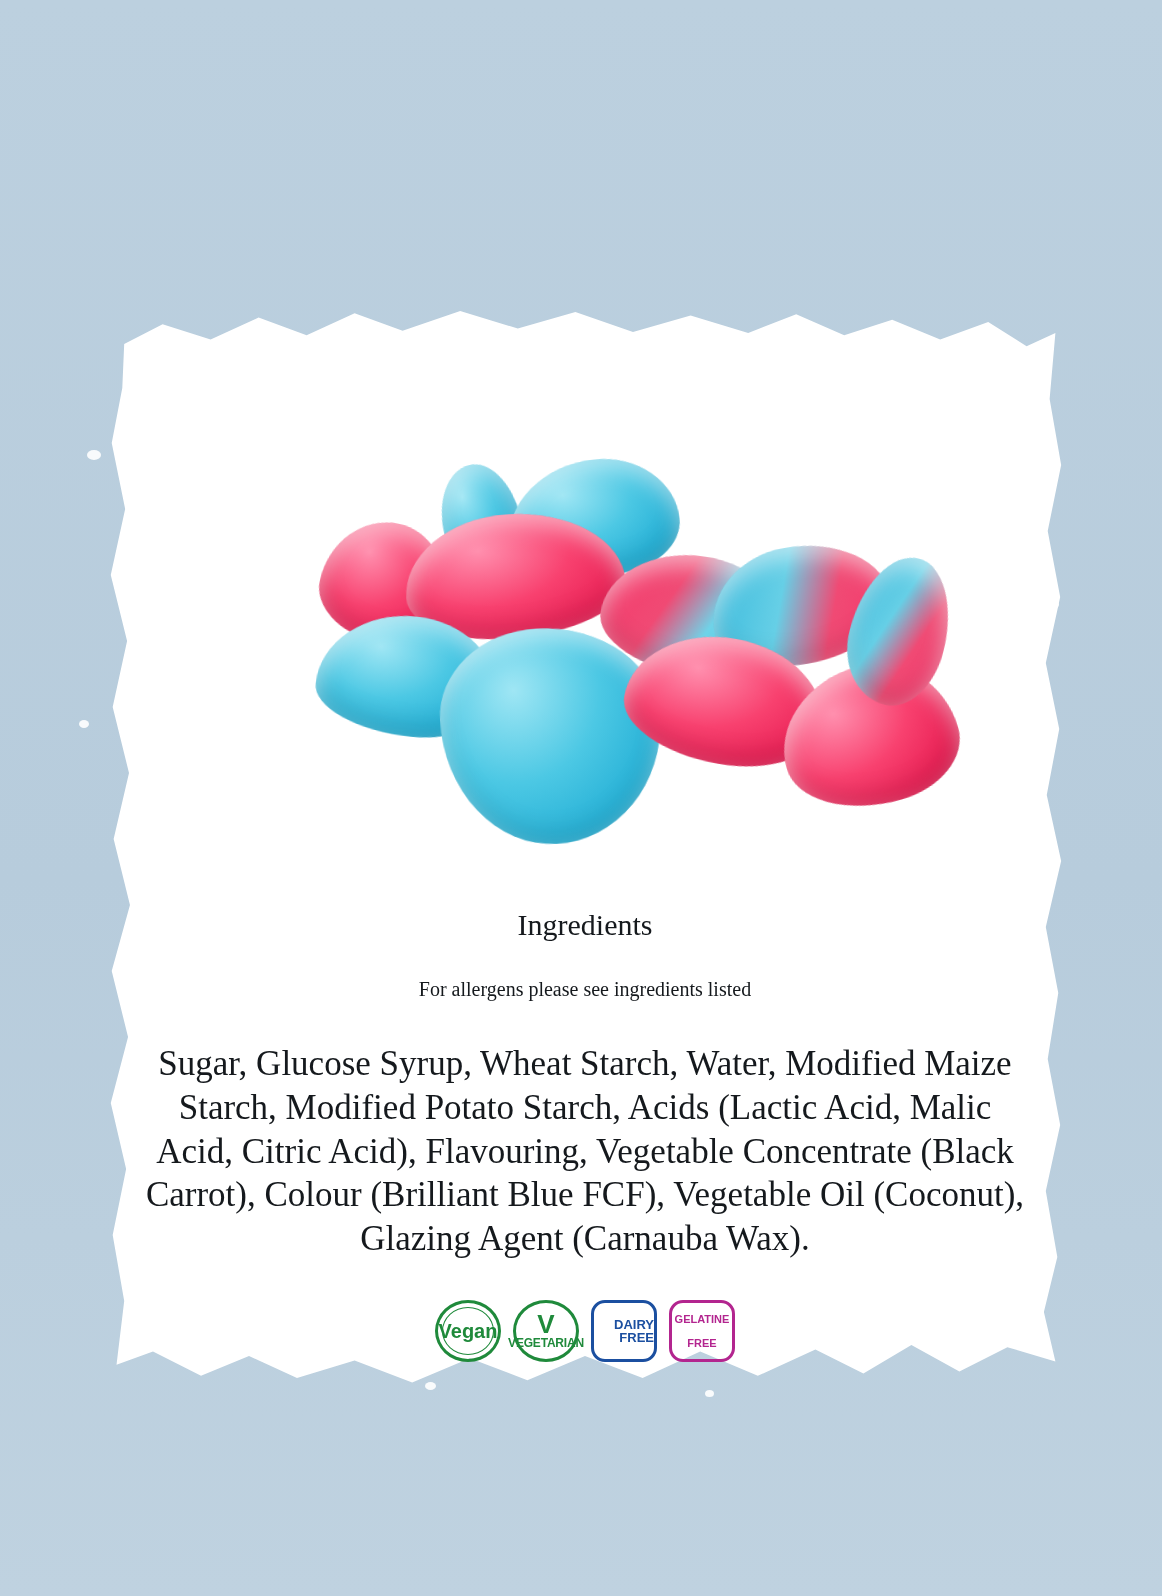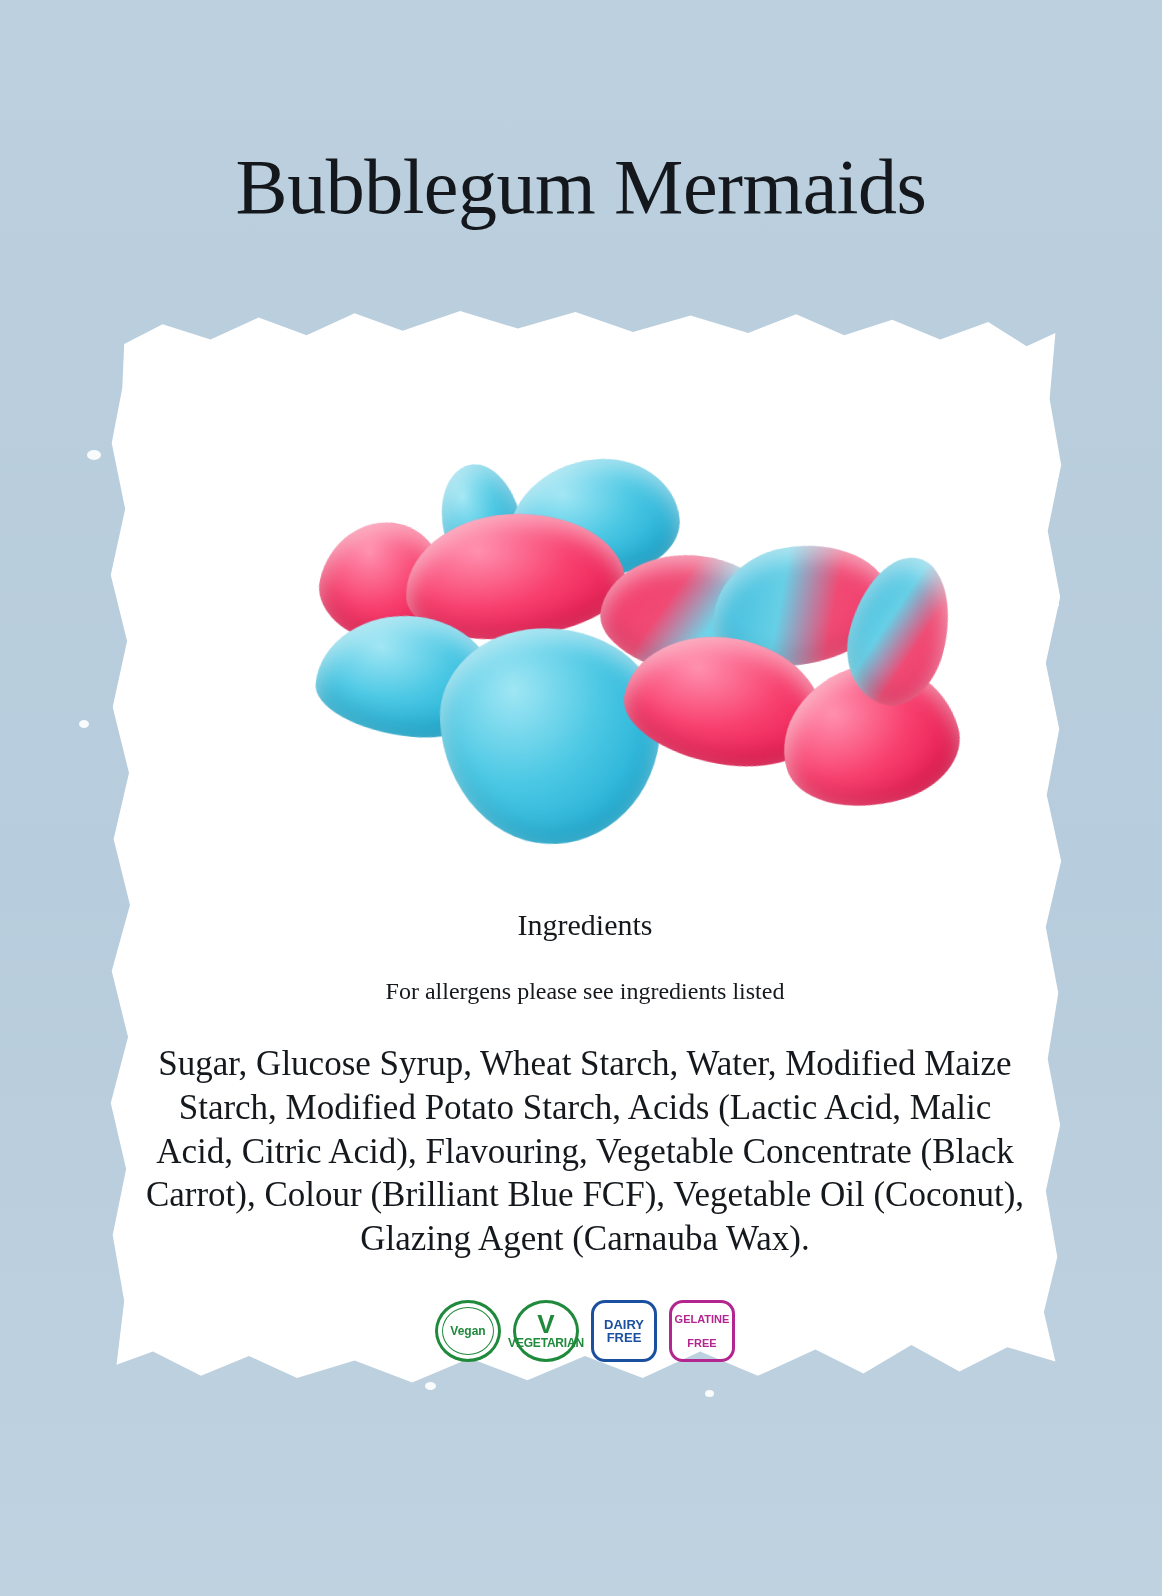--- a/index.html
+++ b/index.html
@@ -102,21 +102,21 @@
     text-align: center;
     font-size: 30px;
     color: #15191d;
   }
   .allergen-line {
     position: absolute;
     top: 678px;
     left: 0;
     width: 960px;
     text-align: center;
-    font-size: 24px;
+    font-size: 20px;
     color: #15191d;
   }
   .ingredients-body {
     position: absolute;
     top: 742px;
     left: 40px;
     width: 880px;
     text-align: center;
     font-size: 35px;
     line-height: 1.25;
@@ -145,21 +145,21 @@
     font-family: "Liberation Sans", sans-serif;
     font-weight: bold;
     text-align: center;
     line-height: 1;
     position: relative;
     box-sizing: border-box;
   }
   .badge-vegan {
     border: 3px solid #1f8a3b;
     color: #1f8a3b;
-    font-size: 12px;
+    font-size: 20px;
   }
   .badge-vegan .ring {
     position: absolute;
     inset: 4px;
     border: 1.5px solid #1f8a3b;
     border-radius: 50%;
   }
   .badge-vegetarian {
     border: 3px solid #1f8a3b;
     color: #1f8a3b;
@@ -170,35 +170,35 @@
   }
   .badge-vegetarian .sub {
     font-size: 12px;
     letter-spacing: -.2px;
   }
   .badge-dairy {
     border: 3px solid #1b4fa0;
     color: #1b4fa0;
     font-size: 13px;
     border-radius: 14px;
+    align-items: flex-end;
   }
   .badge-gelatine {
     border: 3px solid #b3258f;
     color: #b3258f;
     font-size: 11px;
     border-radius: 14px;
     gap: 13px;
   }
 </style>
 </head>
 <body>
 
 <div class="page">
 
-  <div class="title">Bubblegum Mermaids</div>
 
   <div class="panel-wrap">
     <div class="panel"></div>
 
     <div class="fleck" style="left:-18px; top:150px; width:14px; height:10px;"></div>
     <div class="fleck" style="left:-26px; top:420px; width:10px; height:8px;"></div>
     <div class="fleck" style="left:942px; top:300px; width:12px; height:9px;"></div>
     <div class="fleck" style="left:930px; top:640px; width:9px; height:7px;"></div>
     <div class="fleck" style="left:320px; top:1082px; width:11px; height:8px;"></div>
     <div class="fleck" style="left:600px; top:1090px; width:9px; height:7px;"></div>

